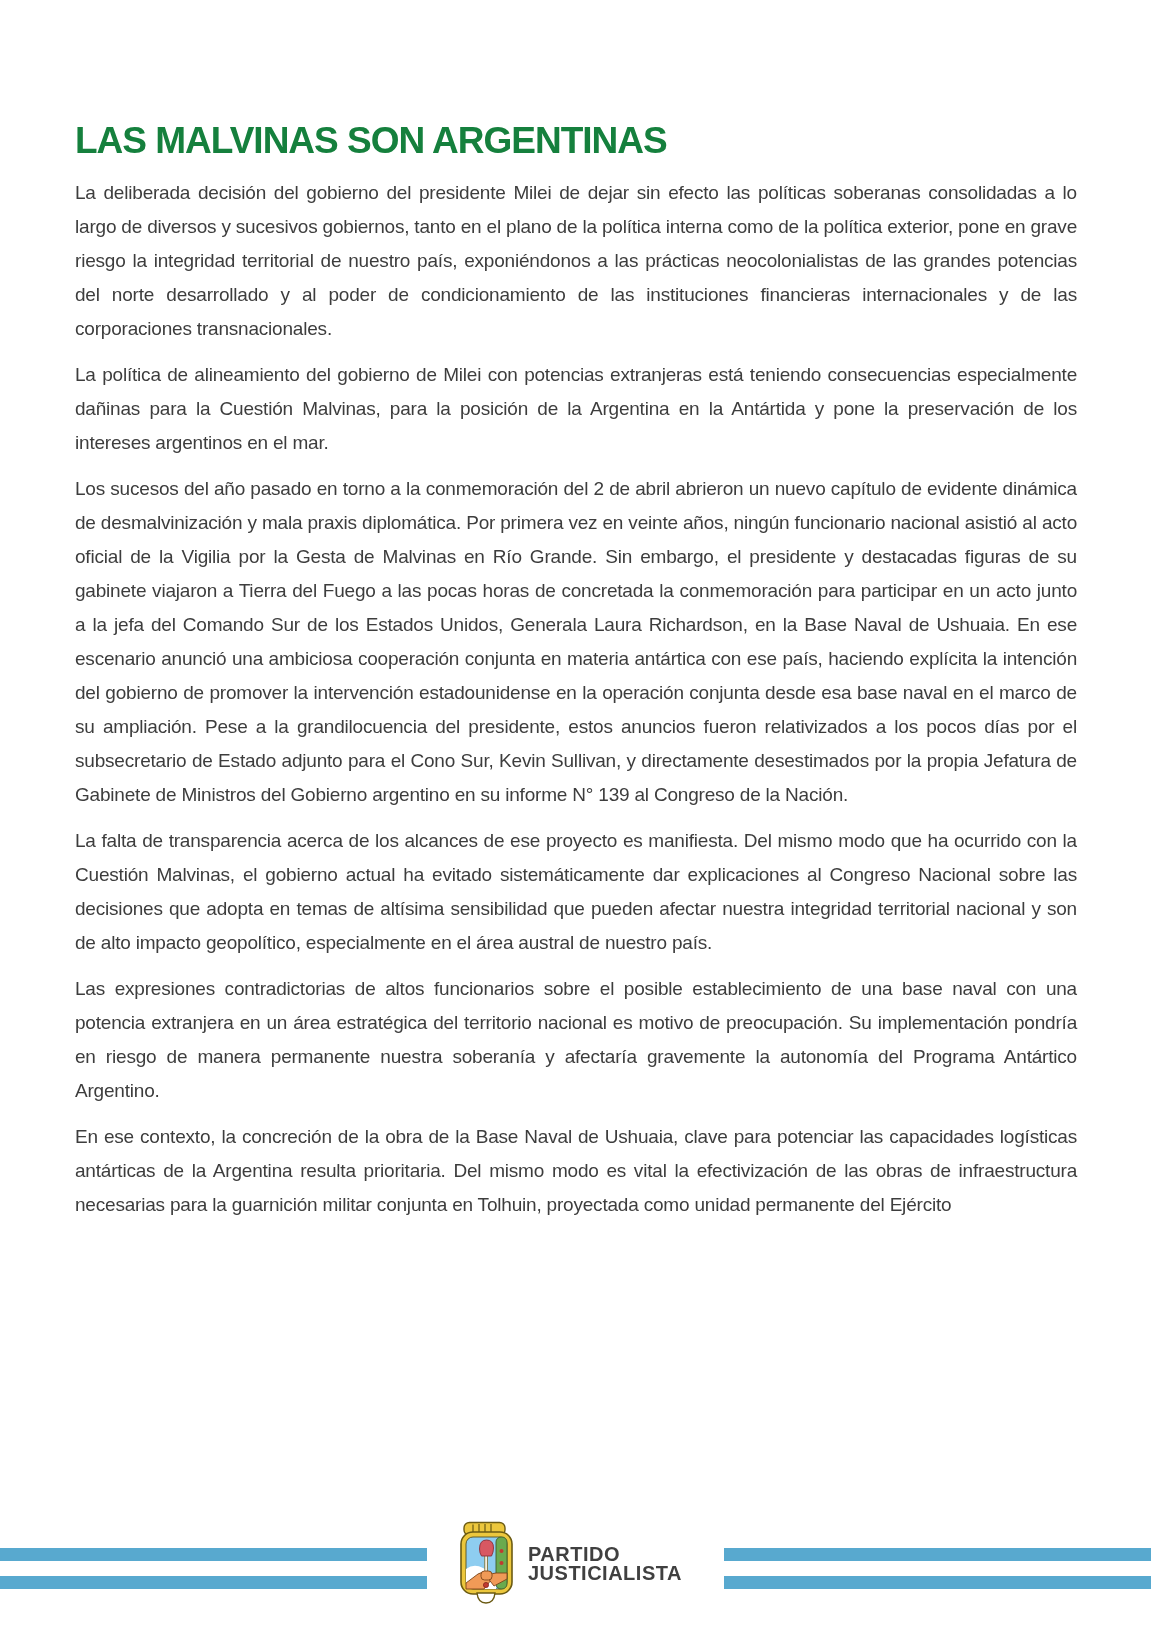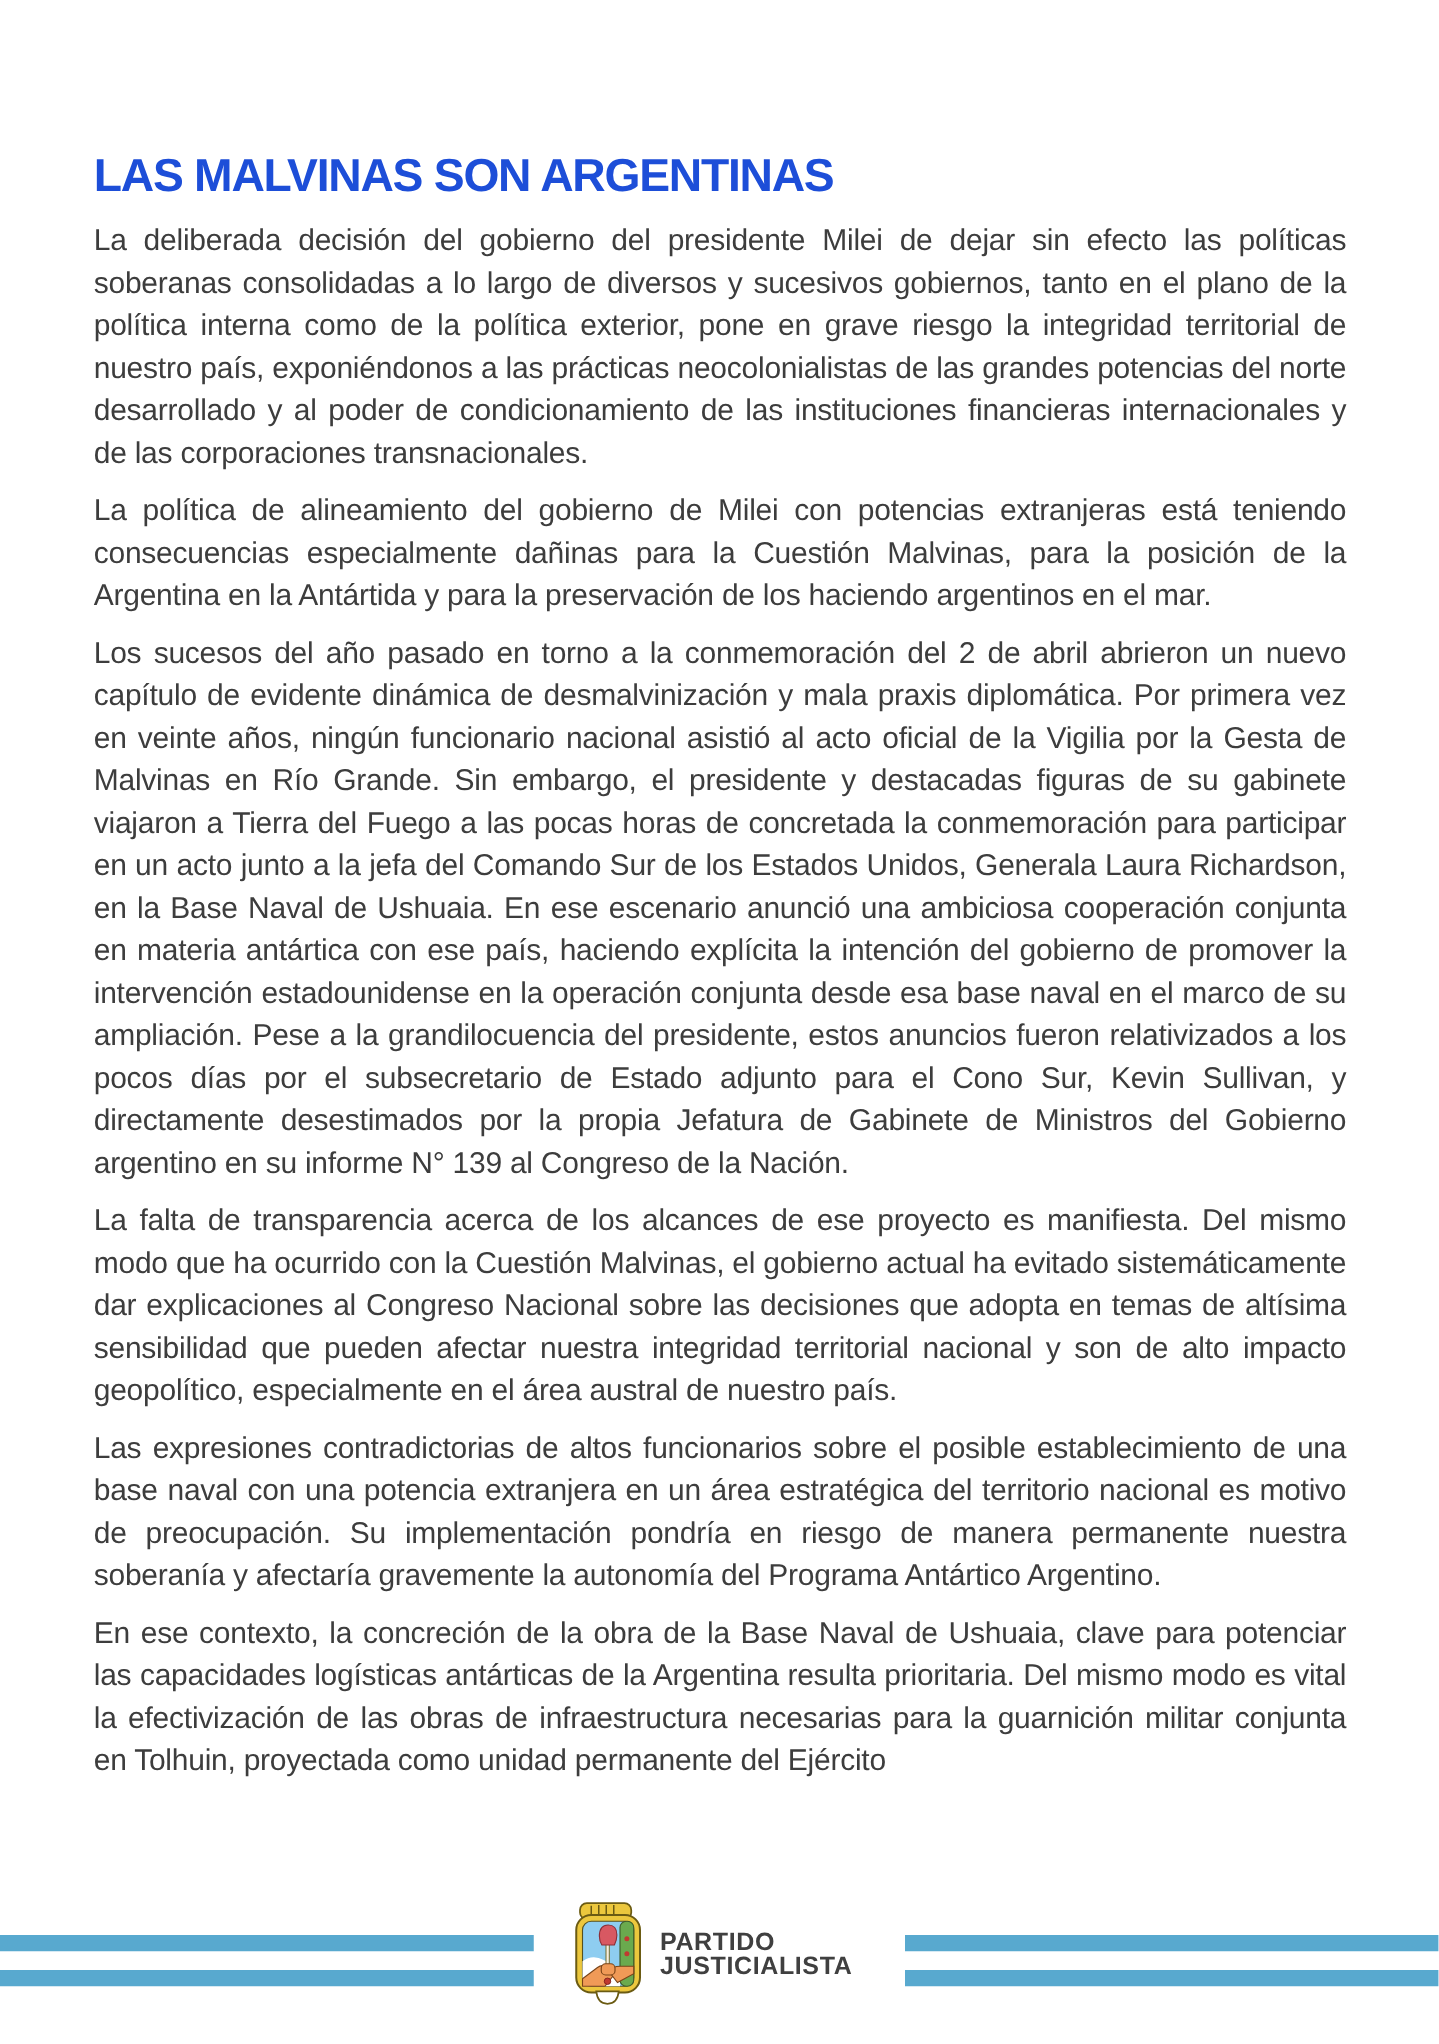--- a/index.html
+++ b/index.html
@@ -16,25 +16,25 @@
     left: 75px;
     top: 122px;
     width: 1002px;
   }
   .doc-title {
     margin: 0 0 16px 0;
     font-size: 37px;
     line-height: 38px;
     font-weight: bold;
     letter-spacing: -1px;
-    color: #1d4ed8;
+    color: #15803d;
   }
   .doc-body p {
     margin: 0 0 12px 0;
-    font-size: 24px;
+    font-size: 19px;
     line-height: 34px;
     letter-spacing: -0.2px;
     color: #3d3d3d;
     text-align: justify;
     text-justify: inter-word;
   }
   .doc-body p:last-child { margin-bottom: 4px; }
 
   
   .stripes { position: absolute; top: 1548px; width: 427px; }
@@ -66,21 +66,21 @@
 </style>
 </head>
 <body>
 
 <div class="page">
 
   <main class="content">
     <h1 class="doc-title">LAS MALVINAS SON ARGENTINAS</h1>
     <div class="doc-body">
       <p>La deliberada decisión del gobierno del presidente Milei de dejar sin efecto las políticas soberanas consolidadas a lo largo de diversos y sucesivos gobiernos, tanto en el plano de la política interna como de la política exterior, pone en grave riesgo la integridad territorial de nuestro país, exponiéndonos a las prácticas neocolonialistas de las grandes potencias del norte desarrollado y al poder de condicionamiento de las instituciones financieras internacionales y de las corporaciones transnacionales.</p>
-      <p>La política de alineamiento del gobierno de Milei con potencias extranjeras está teniendo consecuencias especialmente dañinas para la Cuestión Malvinas, para la posición de la Argentina en la Antártida y para la preservación de los haciendo argentinos en el mar.</p>
+      <p>La política de alineamiento del gobierno de Milei con potencias extranjeras está teniendo consecuencias especialmente dañinas para la Cuestión Malvinas, para la posición de la Argentina en la Antártida y pone la preservación de los intereses argentinos en el mar.</p>
       <p>Los sucesos del año pasado en torno a la conmemoración del 2 de abril abrieron un nuevo capítulo de evidente dinámica de desmalvinización y mala praxis diplomática. Por primera vez en veinte años, ningún funcionario nacional asistió al acto oficial de la Vigilia por la Gesta de Malvinas en Río Grande. Sin embargo, el presidente y destacadas figuras de su gabinete viajaron a Tierra del Fuego a las pocas horas de concretada la conmemoración para participar en un acto junto a la jefa del Comando Sur de los Estados Unidos, Generala Laura Richardson, en la Base Naval de Ushuaia. En ese escenario anunció una ambiciosa cooperación conjunta en materia antártica con ese país, haciendo explícita la intención del gobierno de promover la intervención estadounidense en la operación conjunta desde esa base naval en el marco de su ampliación. Pese a la grandilocuencia del presidente, estos anuncios fueron relativizados a los pocos días por el subsecretario de Estado adjunto para el Cono Sur, Kevin Sullivan, y directamente desestimados por la propia Jefatura de Gabinete de Ministros del Gobierno argentino en su informe N° 139 al Congreso de la Nación.</p>
       <p>La falta de transparencia acerca de los alcances de ese proyecto es manifiesta. Del mismo modo que ha ocurrido con la Cuestión Malvinas, el gobierno actual ha evitado sistemáticamente dar explicaciones al Congreso Nacional sobre las decisiones que adopta en temas de altísima sensibilidad que pueden afectar nuestra integridad territorial nacional y son de alto impacto geopolítico, especialmente en el área austral de nuestro país.</p>
       <p>Las expresiones contradictorias de altos funcionarios sobre el posible establecimiento de una base naval con una potencia extranjera en un área estratégica del territorio nacional es motivo de preocupación. Su implementación pondría en riesgo de manera permanente nuestra soberanía y afectaría gravemente la autonomía del Programa Antártico Argentino.</p>
       <p>En ese contexto, la concreción de la obra de la Base Naval de Ushuaia, clave para potenciar las capacidades logísticas antárticas de la Argentina resulta prioritaria. Del mismo modo es vital la efectivización de las obras de infraestructura necesarias para la guarnición militar conjunta en Tolhuin, proyectada como unidad permanente del Ejército</p>
     </div>
   </main>
 
   <footer>
 
     <div class="stripes stripes-left">

